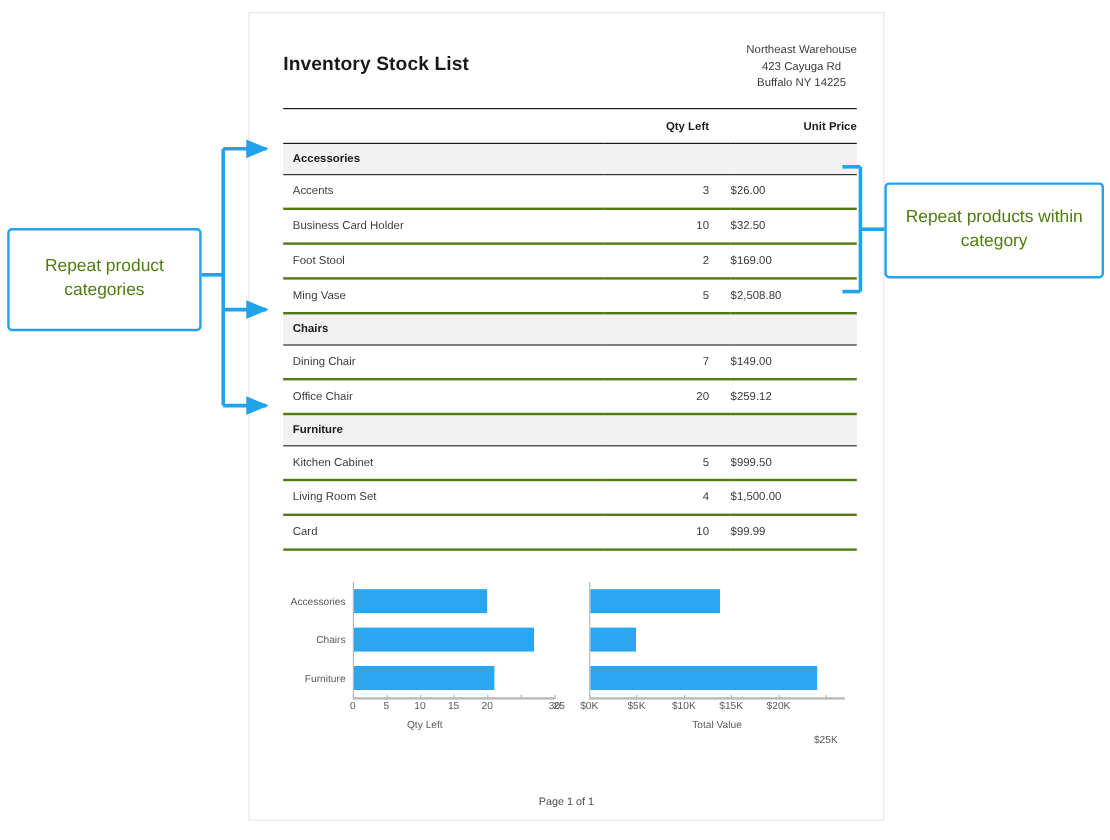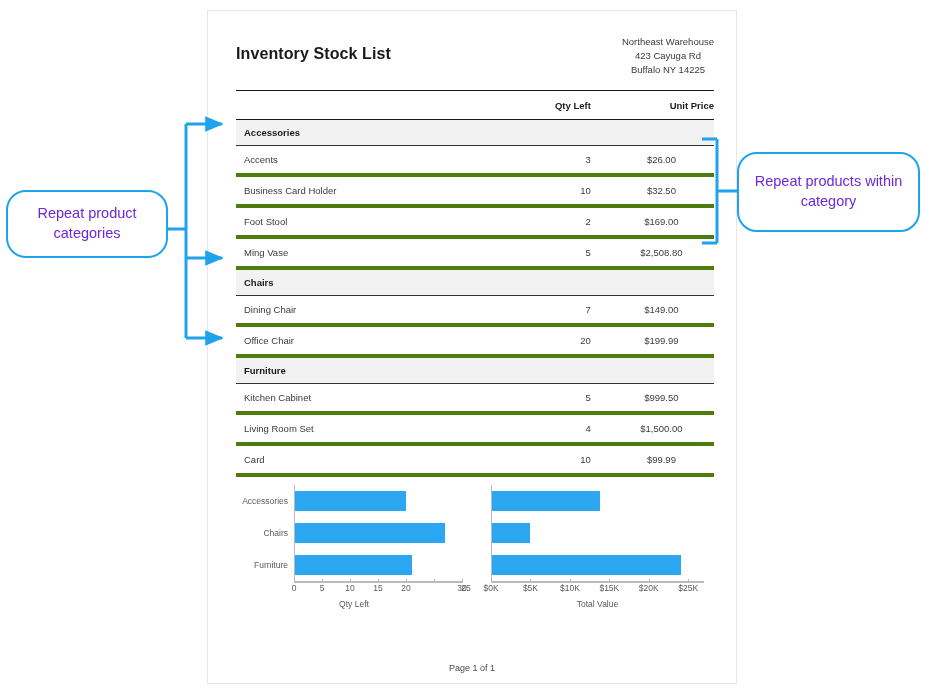--- a/index.html
+++ b/index.html
@@ -84,25 +84,25 @@
     font-weight: bold;
     color: #1a1a1a;
     padding: 7px 0 7px 8px;
     border-bottom: 1.2px solid #333333;
   }
 
   tr.item-row td {
     font-size: 9.5px;
     color: #3b3b3b;
     padding: 8px 0 8px 0;
-    border-bottom: 4px solid #4d7c0f;
+    border-bottom: 2px solid #4d7c0f;
   }
   tr.item-row td.nm  { padding-left: 8px; text-align: left; }
   tr.item-row td.qty { text-align: right; padding-right: 18px; }
-  tr.item-row td.pr  { text-align: center; }
+  tr.item-row td.pr  { text-align: left; }
 
   table.stock th.h-qty { padding-right: 18px; }
 
   
   #charts {
     position: absolute;
     left: 28px;
     top: 466px;
     width: 478px;
     height: 150px;
@@ -199,32 +199,32 @@
     text-align: center;
     font-size: 9px;
     color: #4a4a4a;
   }
 
   
   .callout {
     position: absolute;
     box-sizing: border-box;
     border: 2px solid #1fa3ec;
-    border-radius: 20px;
+    border-radius: 4px;
     background: #ffffff;
-    color: #6d28d9;
+    color: #4d7c0f;
     display: flex;
     align-items: center;
     justify-content: center;
     text-align: center;
     font-size: 14.5px;
     line-height: 1.35;
     padding: 16px 10px;
   }
-  #callout-left  { left: 6px;   top: 190px; width: 162px; height: 68px; }
+  #callout-left  { left: 6px;   top: 190px; width: 162px; height: 86px; }
   #callout-right { left: 737px; top: 152px; width: 183px; height: 80px; }
 
   .anno-svg {
     position: absolute;
     left: 0;
     top: 0;
     width: 925px;
     height: 700px;
     pointer-events: none;
   }
@@ -287,21 +287,21 @@
             <td colspan="3">Chairs</td>
           </tr>
           <tr class="item-row">
             <td class="nm">Dining Chair</td>
             <td class="qty">7</td>
             <td class="pr">$149.00</td>
           </tr>
           <tr class="item-row">
             <td class="nm">Office Chair</td>
             <td class="qty">20</td>
-            <td class="pr">$199.99</td>
+            <td class="pr">$259.12</td>
           </tr>
           <tr class="cat-row">
             <td colspan="3">Furniture</td>
           </tr>
           <tr class="item-row">
             <td class="nm">Kitchen Cabinet</td>
             <td class="qty">5</td>
             <td class="pr">$999.50</td>
           </tr>
           <tr class="item-row">
@@ -363,21 +363,21 @@
           <div class="tk" style="left: 0%;">$0K</div>
           <div class="tickmark" style="left: 0%;"></div>
           <div class="tk" style="left: 18.5185%;">$5K</div>
           <div class="tickmark" style="left: 18.5185%;"></div>
           <div class="tk" style="left: 37.037%;">$10K</div>
           <div class="tickmark" style="left: 37.037%;"></div>
           <div class="tk" style="left: 55.5556%;">$15K</div>
           <div class="tickmark" style="left: 55.5556%;"></div>
           <div class="tk" style="left: 74.0741%; text-align: center;">$20K</div>
           <div class="tickmark" style="left: 74.0741%;"></div>
-          <div class="tk" style="left: 92.5926%;">$25K</div>
+          <div class="tk" style="left: 92.5926%; margin-top: 28px;">$25K</div>
           <div class="tickmark" style="left: 92.5926%;"></div>
         </div>
       <div class="axis-title">Total Value</div>
     </div>
 
   </div>
 
   <div id="pg-footer">Page 1 of 1</div>
 </div>
 

